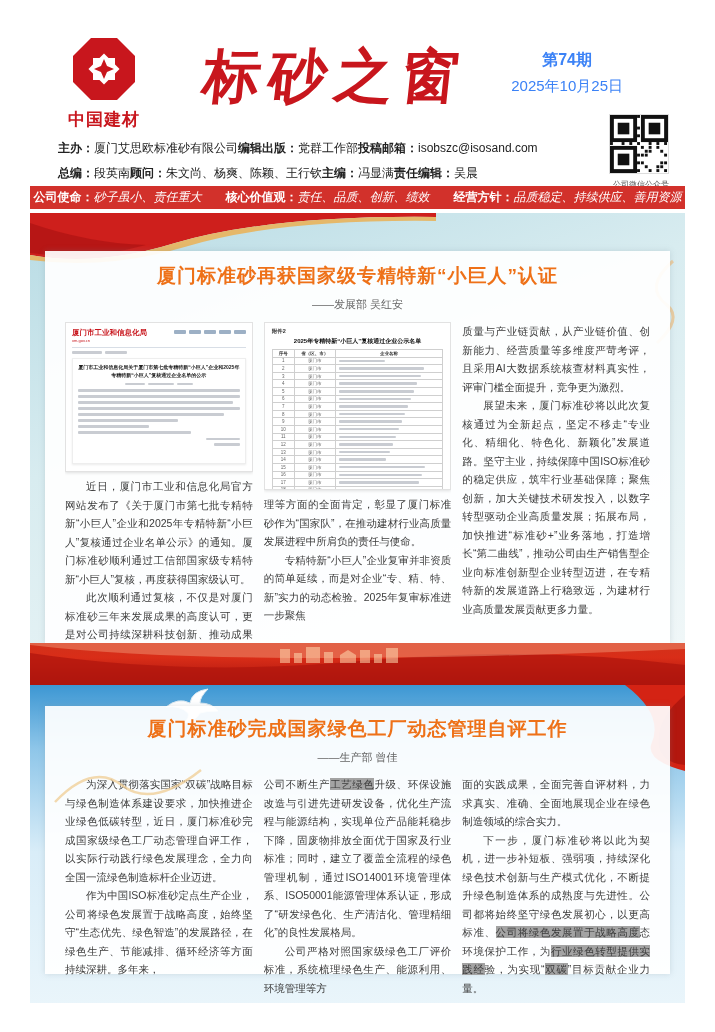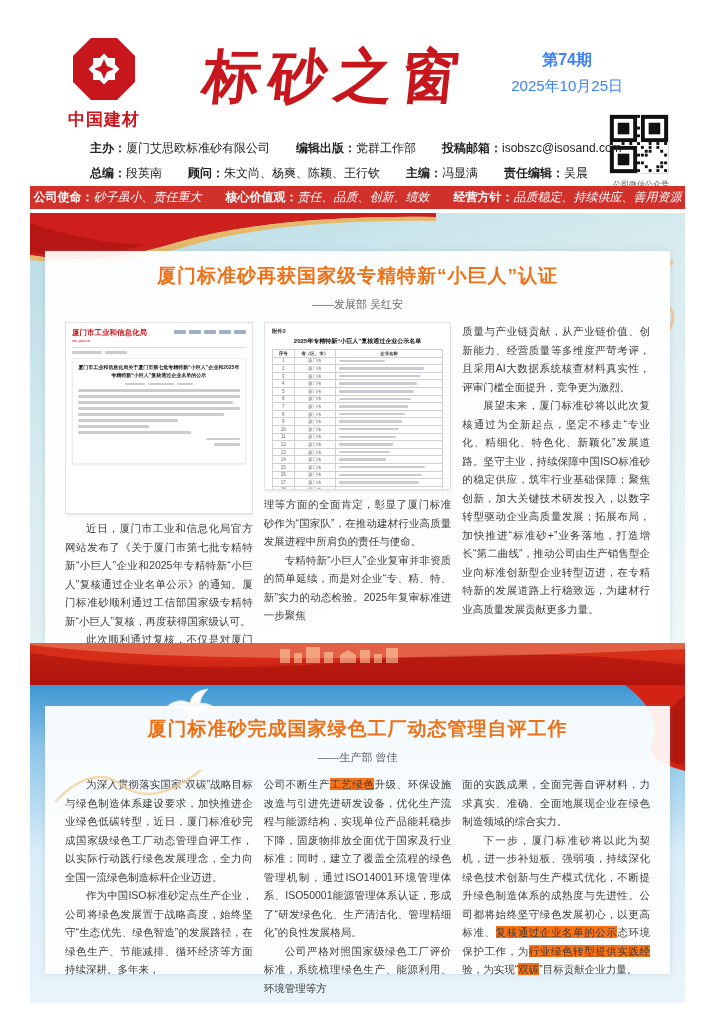--- a/index.html
+++ b/index.html
@@ -12,44 +12,44 @@
   .logo-text{color:#C8161D;font-weight:bold;font-size:17px;letter-spacing:1px;margin-top:2px;}
   .paper-title{position:absolute;left:140px;top:10px;width:330px;text-align:center;
     color:#C8161D;font-family:"DejaVu Serif",serif;font-weight:900;font-size:58px;
     letter-spacing:8px;transform:skewX(-6deg);white-space:nowrap;}
   .issue-box{position:absolute;right:62px;top:22px;text-align:center;color:#3b82f6;}
   .issue-no{font-size:16px;font-weight:bold;}
   .issue-date{font-size:15px;margin-top:6px;}
   .qr-wrap{position:absolute;right:16px;top:86px;width:64px;text-align:right;}
   .qr-label{font-size:8px;color:#555;margin-top:1px;white-space:nowrap;}
   .masthead{position:absolute;left:28px;right:80px;top:112px;font-size:12px;color:#222;}
-  .mh-row{display:flex;gap:26px;margin-bottom:8px;white-space:nowrap;margin-left:32px;}
+  .mh-row{display:flex;margin-bottom:8px;white-space:nowrap;}
   .mh-item b{font-weight:bold;}
   
   .banner{position:absolute;top:186px;left:30px;right:30px;height:23px;background:#D2312B;
     color:#fff;display:flex;align-items:center;justify-content:center;gap:24px;font-size:12px;white-space:nowrap;}
   .banner b{font-weight:bold;}
   .banner i{font-style:italic;font-family:"DejaVu Serif",serif;}
 
   
   .section1{position:absolute;top:213px;left:30px;right:30px;height:430px;
     background:linear-gradient(160deg,#b7dbe4 0%,#d8ecf0 40%,#f0f7f8 100%);overflow:hidden;}
   .ribbon-tl{position:absolute;top:0;left:0;width:62%;height:52px;}
   .card{position:absolute;left:15px;right:15px;background:rgba(255,255,255,0.93);box-shadow:0 0 6px rgba(120,140,150,.25);}
   .card1{top:38px;bottom:0;padding:12px 20px 0 20px;}
   .art-title{text-align:center;color:#EE7118;font-weight:bold;font-size:19px;letter-spacing:1px;}
   .byline{text-align:center;color:#666;font-size:11px;margin-top:8px;}
   .cols{display:flex;gap:11px;margin-top:10px;overflow:hidden;}
   .col{flex:1 1 0;overflow:hidden;}
   .para{font-size:10.5px;line-height:18.5px;color:#3b3b3b;text-align:justify;margin:0 0 0 0;}
   .para.indent{text-indent:2em;}
-  .hl{background:#f97316;}
-
-  
-  .gov{height:192px;border:1px solid #e2e2e2;background:#fff;margin-bottom:5px;padding:5px 6px;box-sizing:border-box;box-shadow:0 1px 3px rgba(0,0,0,.12);}
+  .hl{background:#a3a3a3;}
+
+  
+  .gov{height:150px;border:1px solid #e2e2e2;background:#fff;margin-bottom:5px;padding:5px 6px;box-sizing:border-box;box-shadow:0 1px 3px rgba(0,0,0,.12);}
   .gov-top{display:flex;justify-content:space-between;align-items:flex-start;}
   .gov-name{color:#C8161D;font-weight:bold;font-size:7.5px;white-space:nowrap;}
   .gov-sub{color:#C8161D;font-size:4px;}
   .gov-nav{display:flex;gap:3px;margin-top:2px;}
   .bar{background:#c9ccd2;height:3px;border-radius:1px;}
   .gov-nav .bar{width:12px;height:4px;background:#9db0c5;}
   .gov-rule{height:1px;background:#d8dee6;margin:4px 0 3px;}
   .gov-doc{border:1px solid #eee;padding:4px 5px 2px;height:106px;box-sizing:border-box;box-shadow:0 1px 2px rgba(0,0,0,.08);}
   .gov-doc-title{font-size:5px;font-weight:bold;color:#222;text-align:center;line-height:1.7;margin-bottom:3px;}
   .gov-meta{display:flex;justify-content:center;gap:3px;margin-bottom:4px;}
@@ -430,21 +430,21 @@
         <div class="col">
           <p class="para indent">为深入贯彻落实国家“双碳”战略目标与绿色制造体系建设要求，加快推进企业绿色低碳转型，近日，厦门标准砂完成国家级绿色工厂动态管理自评工作，以实际行动践行绿色发展理念，全力向全国一流绿色制造标杆企业迈进。</p>
           <p class="para indent">作为中国ISO标准砂定点生产企业，公司将绿色发展置于战略高度，始终坚守“生态优先、绿色智造”的发展路径，在绿色生产、节能减排、循环经济等方面持续深耕。多年来，</p>
         </div>
         <div class="col">
           <p class="para">公司不断生产<span class="hl">工艺绿色</span>升级、环保设施改造与引进先进研发设备，优化生产流程与能源结构，实现单位产品能耗稳步下降，固废物排放全面优于国家及行业标准；同时，建立了覆盖全流程的绿色管理机制，通过ISO14001环境管理体系、ISO50001能源管理体系认证，形成了“研发绿色化、生产清洁化、管理精细化”的良性发展格局。</p>
           <p class="para indent">公司严格对照国家级绿色工厂评价标准，系统梳理绿色生产、能源利用、环境管理等方</p>
         </div>
         <div class="col">
           <p class="para">面的实践成果，全面完善自评材料，力求真实、准确、全面地展现企业在绿色制造领域的综合实力。</p>
-          <p class="para indent">下一步，厦门标准砂将以此为契机，进一步补短板、强弱项，持续深化绿色技术创新与生产模式优化，不断提升绿色制造体系的成熟度与先进性。公司都将始终坚守绿色发展初心，以更高标准、<span class="hl">复核通过企业名单的公示</span>态环境保护工作，为<span class="hl">行业绿色转型提供实践经</span>验，为实现“<span class="hl">双碳</span>”目标贡献企业力量。</p>
+          <p class="para indent">下一步，厦门标准砂将以此为契机，进一步补短板、强弱项，持续深化绿色技术创新与生产模式优化，不断提升绿色制造体系的成熟度与先进性。公司都将始终坚守绿色发展初心，以更高标准、<span class="hl">公司将绿色发展置于战略高度</span>态环境保护工作，为<span class="hl">行业绿色转型提供实践经</span>验，为实现“<span class="hl">双碳</span>”目标贡献企业力量。</p>
         </div>
       </div>
     </div>
 
     <svg class="wave" viewBox="0 0 655 50" preserveAspectRatio="none">
       <g fill="#d94b2a">
           <ellipse cx="90" cy="8" rx="5" ry="2.5"></ellipse>
           <ellipse cx="120" cy="4" rx="4" ry="2"></ellipse>
           <ellipse cx="150" cy="10" rx="6" ry="2.5"></ellipse>
           <ellipse cx="70" cy="14" rx="4" ry="2"></ellipse>

